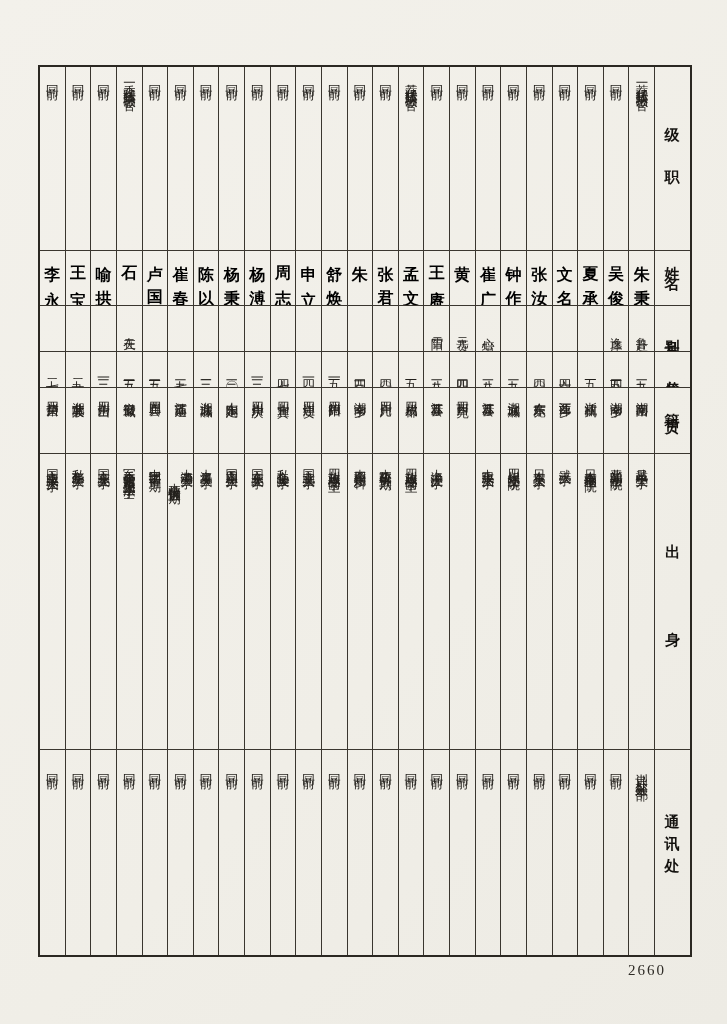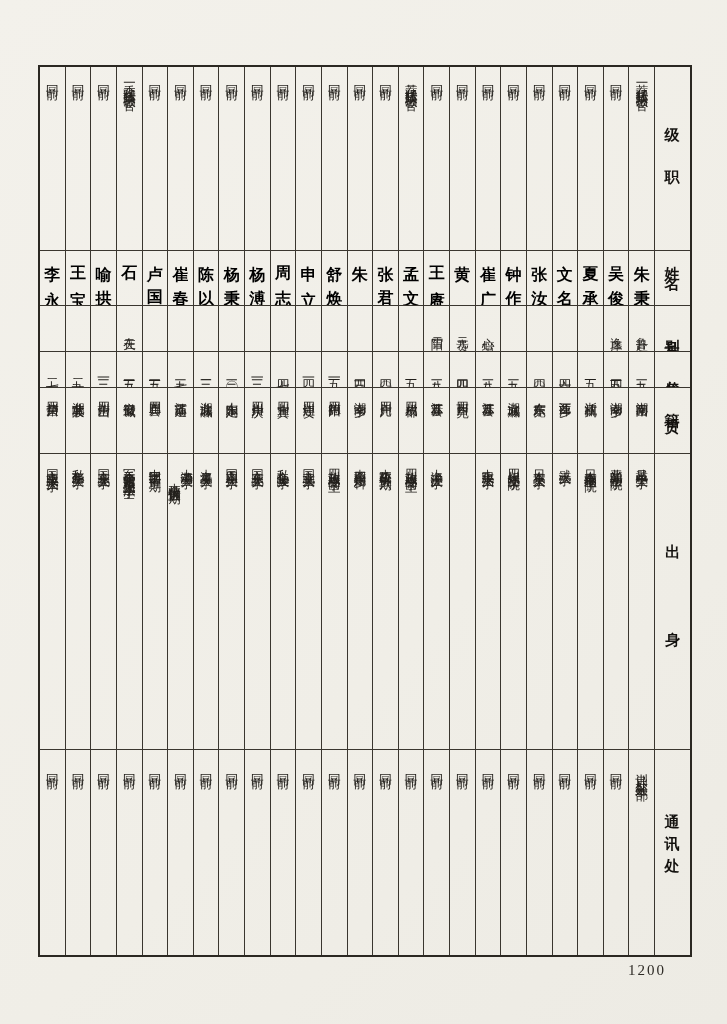--- a/index.html
+++ b/index.html
@@ -643,14 +643,14 @@
         </div>
         <div class="cell cell-edu">
           <span class="vtext">国立中央政治大学</span>
         </div>
         <div class="cell cell-contact">
           <span class="vtext">同前</span>
         </div>
       </div>
     </div>
 
-  <div class="page-number">1200</div>
+  <div class="page-number">2660</div>
 </div>
 
 </body></html>

